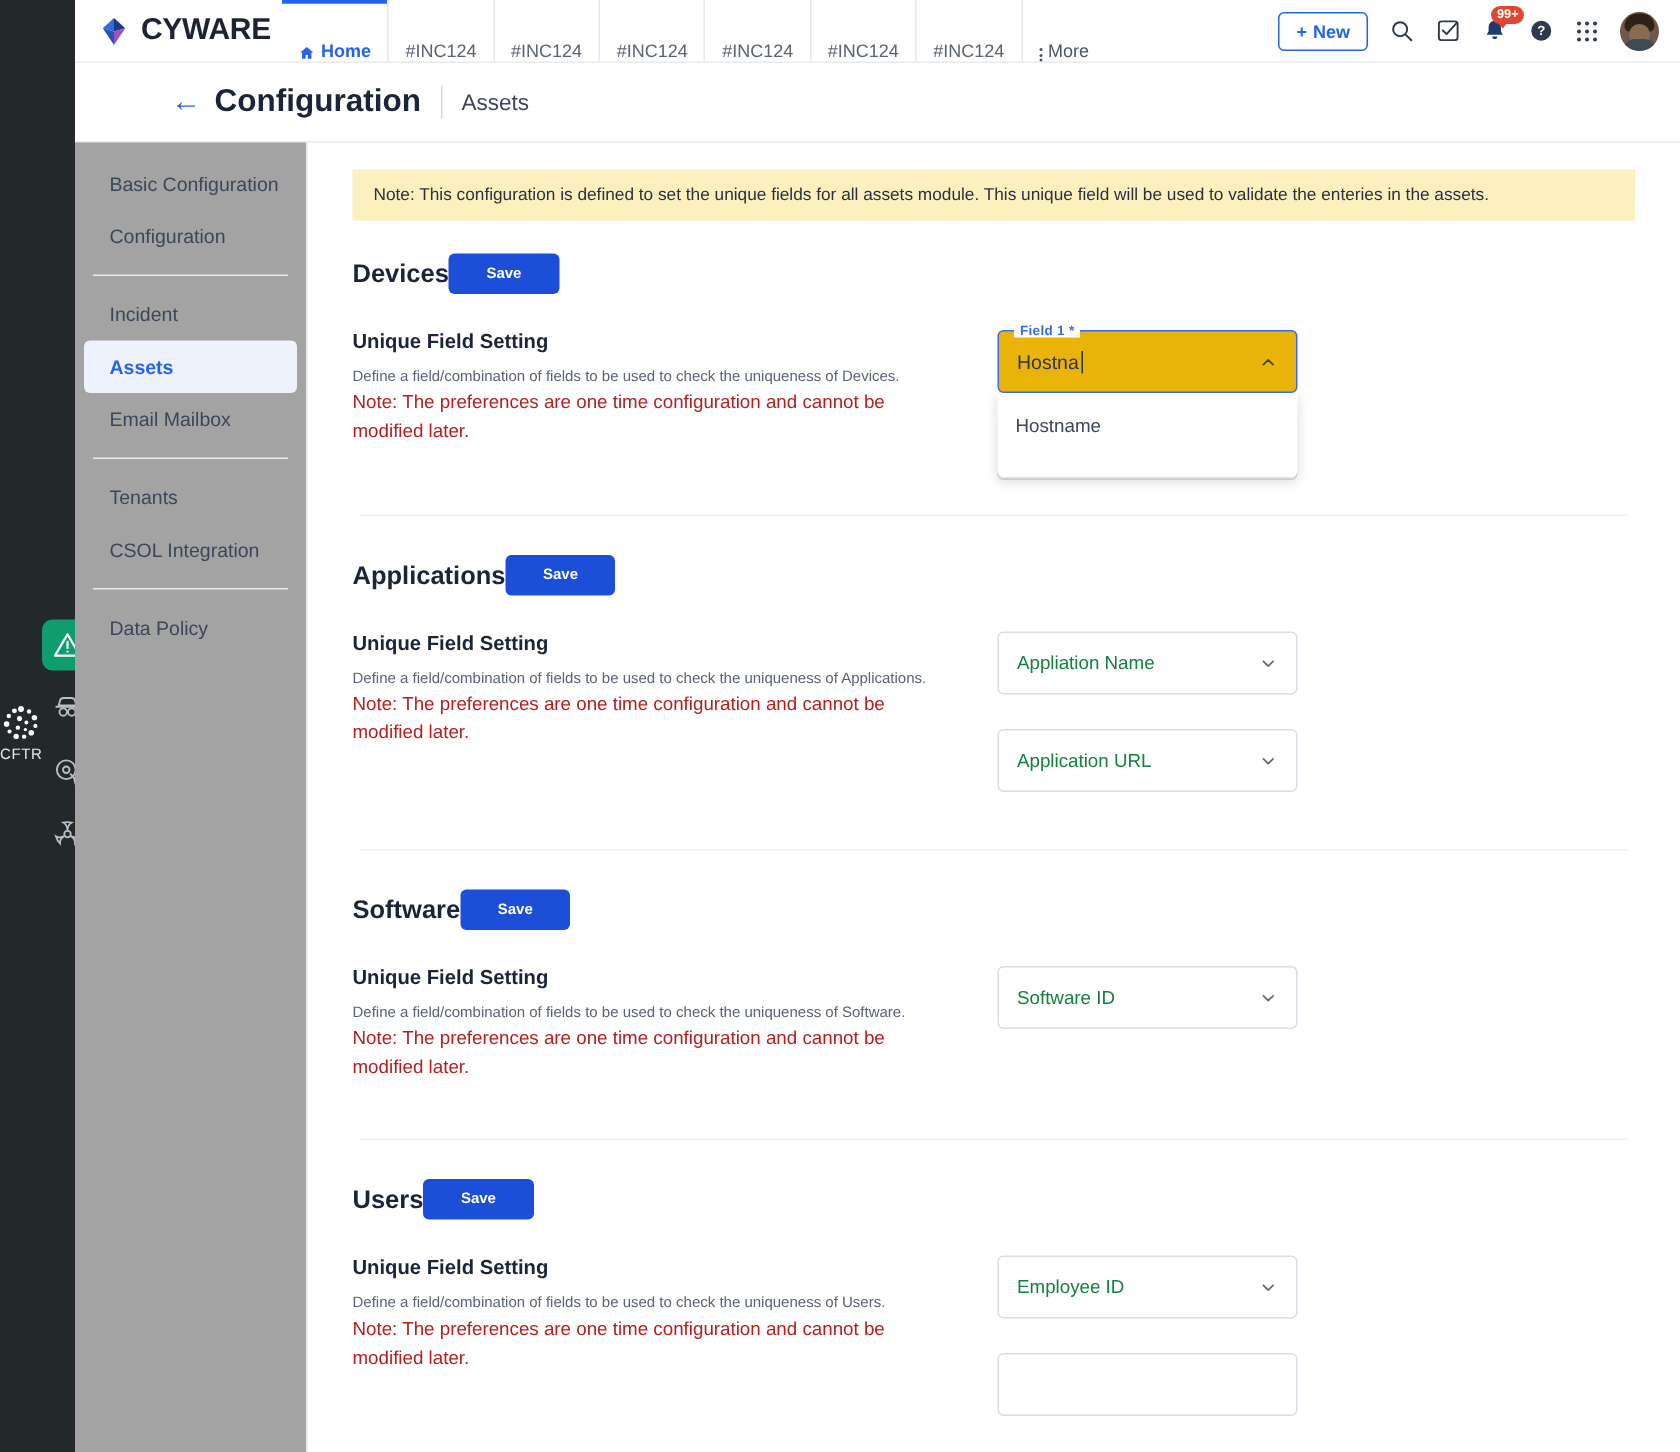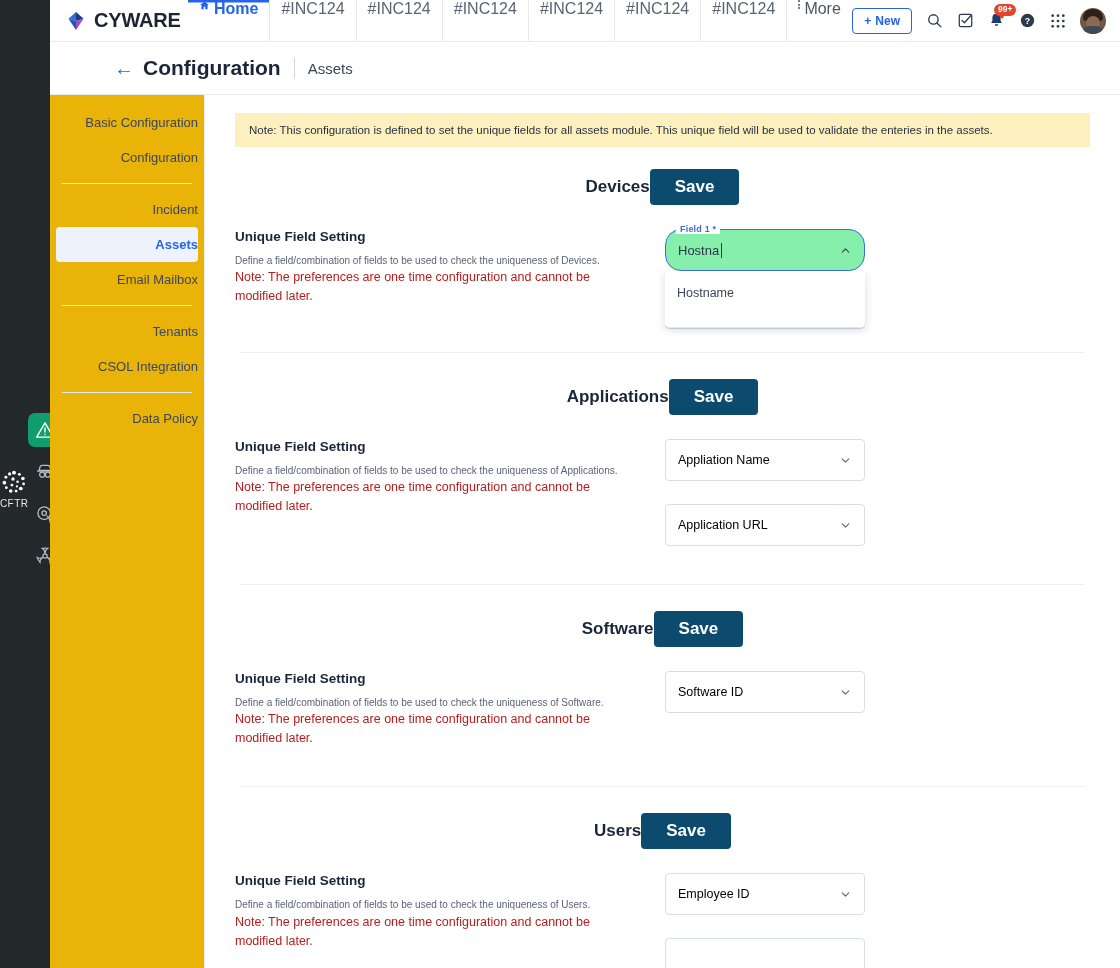--- a/index.html
+++ b/index.html
@@ -48,22 +48,22 @@
   .topbar {
     height: 42px; background: #ffffff; border-bottom: 1px solid #e8eaee;
     display: flex; align-items: stretch; position: relative; flex: 0 0 42px;
   }
   .brandzone { width: 138px; display: flex; align-items: center; padding-left: 14px; flex: 0 0 138px; }
   .brandmark { width: 24px; height: 24px; flex: 0 0 24px; }
   .brandtext { font-size: 20px; font-weight: 700; color: #1c2433; letter-spacing: -0.2px; margin-left: 6px; }
 
   .tabs { display: flex; align-items: stretch; }
   .tab {
-    display: flex; align-items: flex-start; gap: 4px; padding: 0 11px;
-    font-size: 16px; color: #5b6472; cursor: pointer; position: relative;
+    display: flex; align-items: flex-end; gap: 4px; padding: 0 11px;
+    font-size: 12px; color: #5b6472; cursor: pointer; position: relative;
     border-left: 1px solid #e6e8ec;
   }
   .tab:first-child { border-left: none; }
   .tab.active {
     color: #2563eb; font-weight: 700; border-left: none;
     box-shadow: inset 0 2.5px 0 0 #2563eb;
   }
   .tab.more { color: #4b5565; border-left: 1px solid #e6e8ec; gap: 2px; }
   .dots-v { display: inline-flex; flex-direction: column; gap: 1.5px; margin-right: 2px; }
   .dots-v i { width: 2px; height: 2px; background: #4b5565; border-radius: 50%; }
@@ -103,70 +103,69 @@
   }
   .back-arrow { color: #2563eb; font-size: 20px; margin-right: 9px; cursor: pointer; line-height: 1; }
   .page-title { font-size: 21px; font-weight: 700; color: #1b2539; }
   .crumb-sep { width: 1px; height: 22px; background: #d3d8e0; margin: 0 13px; }
   .crumb-sub { font-size: 15px; color: #3b4759; }
 
   
   .body { flex: 1 1 auto; display: flex; min-height: 0; }
 
   .sidebar {
-    width: 155px; flex: 0 0 155px; background: #eab308;
+    width: 155px; flex: 0 0 155px; background: #a3a3a3;
     border-right: 1px solid #e8eaee; border-top: 1px solid #e8eaee;
     padding-top: 10px;
-    text-align: right;
   }
   .side-item {
     font-size: 13px; color: #3b4759; padding: 10px 0 10px 17px;
     margin: 0 6px; border-radius: 4px; cursor: pointer; white-space: nowrap;
   }
   .side-item.active { color: #2563eb; font-weight: 700; background: #eef2fd; }
   .side-div { height: 1px; background: #e6e9ee; margin: 8px 12px; }
 
   .content {
     flex: 1 1 auto; background: #ffffff; border-top: 1px solid #e8eaee;
     padding: 18px 30px 0 30px; overflow: hidden; position: relative;
   }
   .note-banner {
     background: #fcf0bf; color: #2a3040; font-size: 11.5px;
     padding: 11px 14px; margin-bottom: 22px;
   }
 
   .section { padding-bottom: 16px; }
-  .sec-head { display: flex; align-items: center; justify-content: center; margin-bottom: 24px; }
+  .sec-head { display: flex; align-items: center; justify-content: flex-start; margin-bottom: 24px; }
   .sec-title { font-size: 17px; font-weight: 700; color: #1b2539; }
   .save-btn {
-    background: #0c4a6e; color: #fff; border: none; border-radius: 4px;
-    font-size: 17px; font-weight: 600; padding: 8px 25px; cursor: pointer;
+    background: #1d4ed8; color: #fff; border: none; border-radius: 4px;
+    font-size: 10px; font-weight: 600; padding: 8px 25px; cursor: pointer;
   }
   .sec-body { display: flex; align-items: flex-start; gap: 30px; }
   .sec-left { width: 400px; flex: 0 0 400px; }
   .sub-title { font-size: 13.5px; font-weight: 700; color: #1b2539; margin-bottom: 9px; }
   .desc { font-size: 10px; color: #5a6375; line-height: 1.52; }
   .warn { font-size: 12.5px; color: #b91c1c; line-height: 1.52; }
   .sec-right { flex: 0 0 200px; width: 200px; position: relative; }
 
   .select {
     position: relative; width: 200px; height: 42px; border: 1px solid #d8dde6;
     border-radius: 4px; display: flex; align-items: center; padding: 0 12px;
     background: #fff; cursor: pointer; margin-bottom: 23px;
   }
   .select:last-child { margin-bottom: 0; }
-  .select-val { font-size: 12.5px; color: #000000; }
+  .select-val { font-size: 12.5px; color: #15803d; }
   .chev { margin-left: auto; color: #5b6679; display: flex; align-items: center; }
 
   
   .combo-wrap { position: relative; width: 200px; margin-bottom: 23px; }
   .combo {
     position: relative; width: 200px; height: 42px; border: 1.5px solid #3b6ae8;
-    border-radius: 16px; display: flex; align-items: center; padding: 0 12px;
-    background: #86efac; cursor: text; z-index: 3;
+    border-radius: 4px; display: flex; align-items: center; padding: 0 12px;
+    background: #eab308; cursor: text; z-index: 3;
   }
   .combo-label {
     position: absolute; top: -6px; left: 10px; background: #fff; padding: 0 4px;
     font-size: 9px; color: #3b6ae8; font-weight: 600; letter-spacing: .2px;
   }
   .combo-val { font-size: 13px; color: #2d3748; }
   .caret {
     display: inline-block; width: 1px; height: 15px; background: #2d3748;
     margin-left: 2px; vertical-align: middle;
   }

